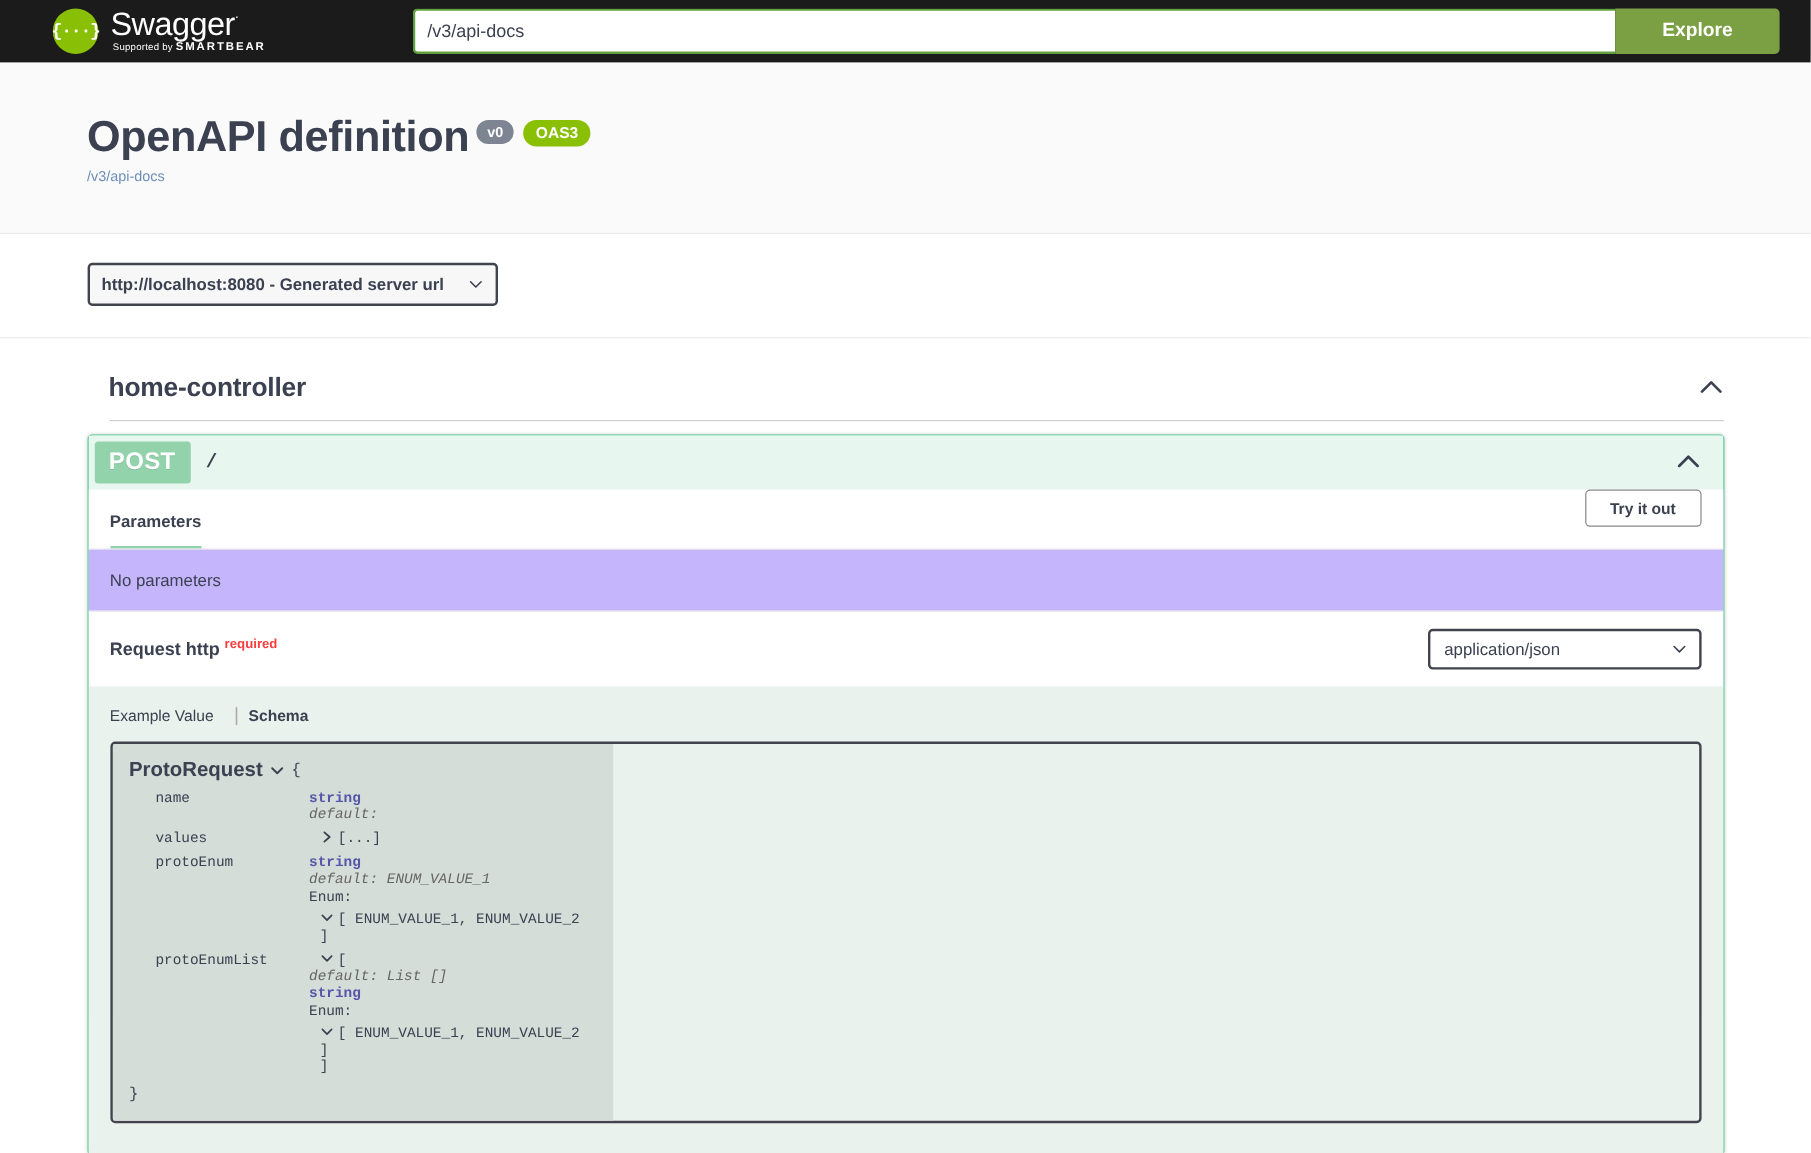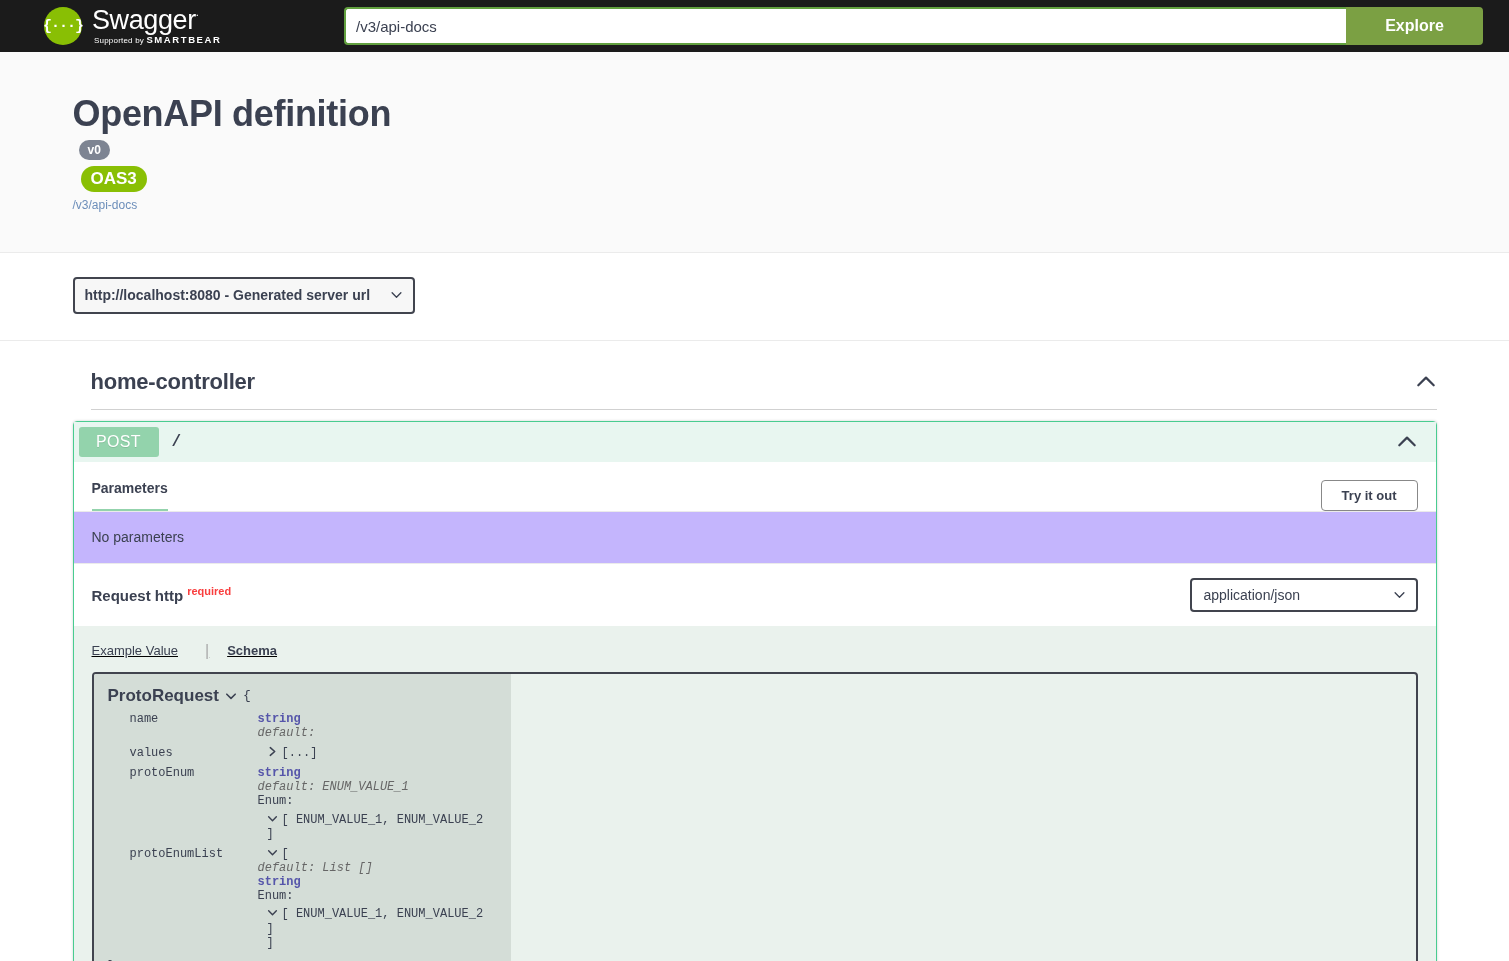--- a/index.html
+++ b/index.html
@@ -63,34 +63,34 @@
     cursor: pointer; font-family: "Liberation Sans", sans-serif;
   }
 
   
   .info-section {
     background: #fafafa;
     border-bottom: 1px solid #ebebeb;
     padding: 42px 0 40px 0;
   }
   .container { max-width: 1460px; margin: 0 auto; padding: 0 48px; }
-  .title-row { display: flex; align-items: flex-start; flex-direction: column; }
+  .title-row { display: flex; align-items: flex-start; }
   .api-title {
     font-size: 36px; font-weight: bold; color: #3b4151;
     margin: 0; line-height: 1.1; letter-spacing: -0.3px;
   }
   .version-pill {
     display: inline-block; background: #7d8492; color: #fff;
     font-size: 12px; font-weight: bold;
     padding: 3px 9px; border-radius: 57px;
     margin: 6px 0 0 6px; line-height: 1.2;
   }
   .oas-pill {
     display: inline-block; background: #89bf04; color: #fff;
-    font-size: 17px; font-weight: bold;
+    font-size: 13px; font-weight: bold;
     padding: 3px 10px; border-radius: 57px;
     margin: 6px 0 0 8px; line-height: 1.2;
   }
   .api-url {
     display: block; margin-top: 6px; font-size: 12px;
     color: #6c8eba; text-decoration: none;
   }
 
   
   .servers-section { background: #fff; padding: 24px 0 26px 0; border-bottom: 1px solid #ebebeb; }
@@ -133,37 +133,37 @@
     box-shadow: 0 0 3px rgba(0,0,0,0.19);
   }
   .op-summary {
     display: flex; align-items: center;
     padding: 5px 18px 5px 5px;
     cursor: pointer;
     background: #e8f6f0;
   }
   .method-badge {
     background: #93d3ac; color: #fff;
-    font-size: 16px; font-weight: normal;
+    font-size: 20px; font-weight: bold;
     text-align: center;
     min-width: 80px; padding: 6px 0;
     border-radius: 3px;
     letter-spacing: 0.3px;
     text-shadow: 0 1px 0 rgba(0,0,0,0.1);
   }
   .op-path {
     font-family: "Liberation Mono", monospace;
     font-size: 16px; font-weight: bold;
     color: #3b4151; padding-left: 13px; flex: 1;
   }
 
   .op-body { background: #fff; }
 
   .tabs-row {
-    display: flex; align-items: flex-end; justify-content: space-between;
+    display: flex; align-items: flex-start; justify-content: space-between;
     background: #fff;
     padding: 0 18px 0 18px;
     border-bottom: 1px solid #ebebeb;
   }
   .tab-param {
     font-size: 14px; font-weight: bold; color: #3b4151;
     padding: 18px 0 13px 0;
     border-bottom: 2px solid #93d3ac;
     cursor: pointer;
   }
@@ -197,21 +197,21 @@
     appearance: none; -webkit-appearance: none;
     border: 2px solid #41444e; border-radius: 4px;
     background: #fff; color: #3b4151;
     font-size: 14px; padding: 7px 40px 7px 12px;
     width: 228px;
     font-family: "Liberation Sans", sans-serif;
     cursor: pointer; outline: none;
   }
 
   .body-panel { background: #eaf2ed; padding: 12px 18px 26px 18px; }
-  .ex-tabs { display: flex; align-items: center; gap: 18px; padding: 4px 0 12px 0; text-decoration: underline; }
+  .ex-tabs { display: flex; align-items: center; gap: 8px; padding: 4px 0 12px 0; }
   .ex-tab {
     font-size: 13px; color: #3b4151; cursor: pointer;
     padding-right: 9px;
   }
   .ex-divider { color: #aaa; padding: 0 0 0 0; }
   .ex-tab.active { font-weight: bold; padding-left: 0; padding-right: 0; }
 
   .model-box {
     border: 2px solid #41444e; border-radius: 4px;
     background: transparent;

